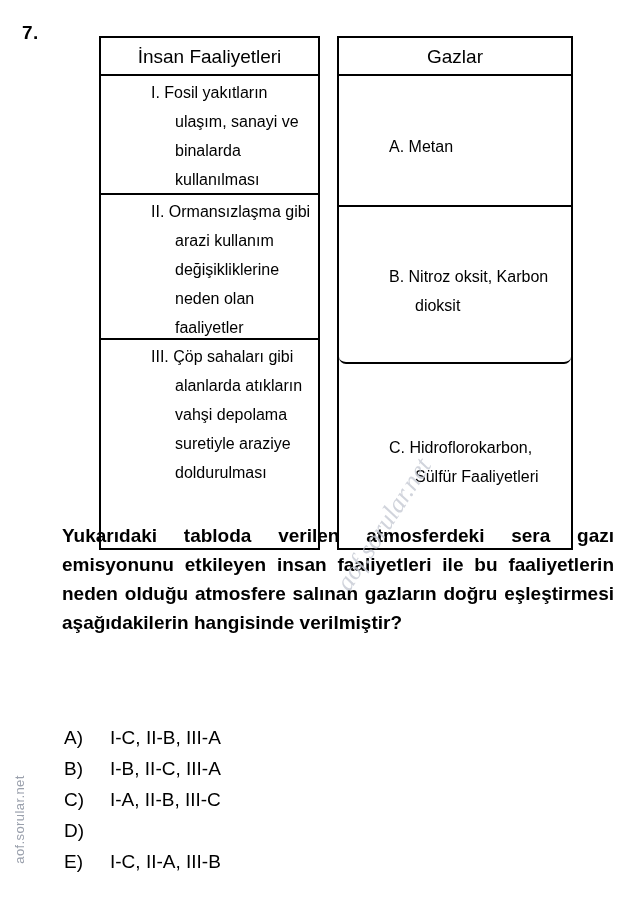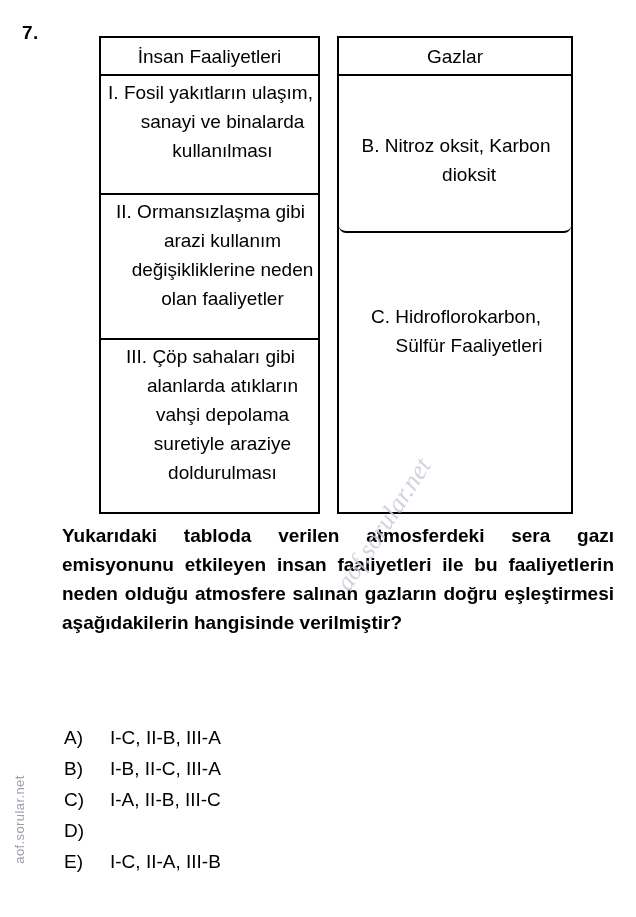--- a/index.html
+++ b/index.html
@@ -33,21 +33,20 @@
   }
 
   
   .tables {
     position: absolute;
     left: 99px;
     top: 36px;
     width: 526px;
     display: flex;
     gap: 17px;
-    text-align: center;
   }
   .tbl {
     border: 2px solid #000;
     background: #fff;
     box-sizing: border-box;
     display: flex;
     flex-direction: column;
   }
   .tbl-left  { width: 221px; }
   .tbl-right { width: 236px; gap: 12px; }
@@ -73,27 +72,28 @@
 
   .tbl-left  .r1 { height: 119px; }
   .tbl-left  .r2 { height: 145px; }
   .tbl-left  .r3 { height: 172px; }
   .tbl-right .r1 { height: 119px; }
   .tbl-right .r2 { height: 145px; border-radius: 7px; }
   .tbl-right .r3 { height: 172px; }
 
   .trow .cell {
     width: 100%;
-    font-size: 19px;
+    font-size: 16px;
     line-height: 29px;
     padding: 0 4px 0 6px;
     box-sizing: border-box;
     padding-left: 30px;
     text-indent: -24px;
     white-space: pre-line;
+    margin-left: 44px;
   }
   .tbl-left .r1 .cell { align-self: flex-start; padding-top: 2px; }
   .tbl-left .r2 .cell { align-self: flex-start; padding-top: 2px; }
   .tbl-left .r3 .cell { align-self: flex-start; padding-top: 2px; }
   .tbl-right .cell { padding-left: 32px; text-indent: -26px; }
 
   
   .stem {
     position: absolute;
     left: 62px;
@@ -171,20 +171,23 @@
       <div class="trow r2">
         <div class="cell">II. Ormansızlaşma gibi arazi kullanım değişikliklerine neden olan faaliyetler</div>
       </div>
       <div class="trow r3">
         <div class="cell">III. Çöp sahaları gibi alanlarda atıkların vahşi depolama suretiyle araziye doldurulması</div>
       </div>
     </div>
 
     <div class="tbl tbl-right">
       <div class="thead">Gazlar</div>
+      <div class="trow r1">
+        <div class="cell">A. Metan</div>
+      </div>
       <div class="trow r2">
         <div class="cell">B. Nitroz oksit, Karbon dioksit</div>
       </div>
       <div class="trow r3">
         <div class="cell">C.  Hidroflorokarbon, Sülfür Faaliyetleri</div>
       </div>
     </div>
 
   </div>
 

